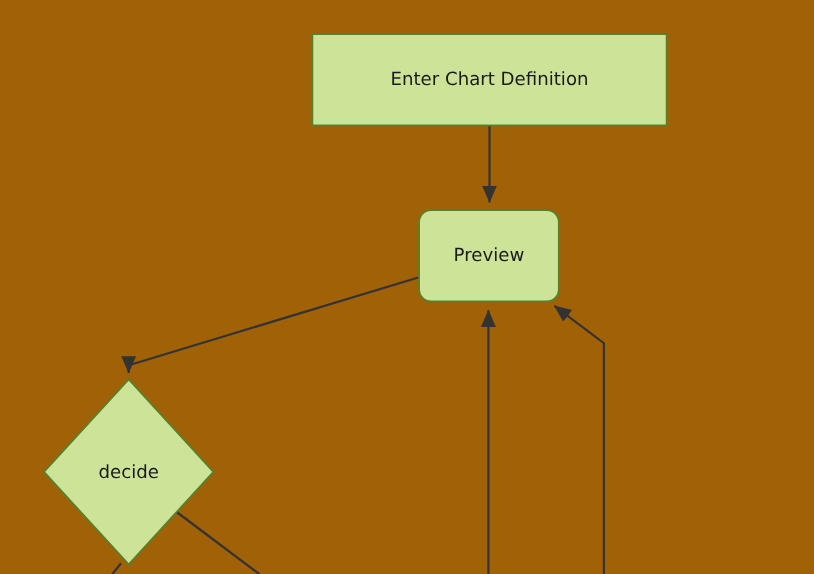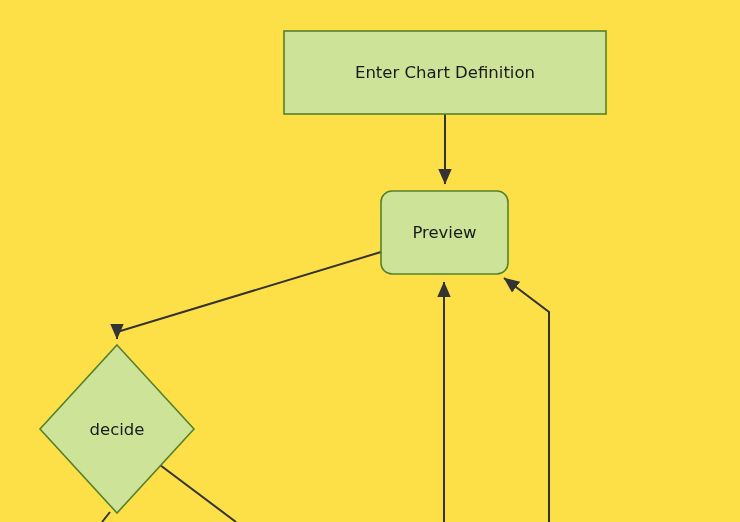--- a/index.html
+++ b/index.html
@@ -11,21 +11,21 @@
   body {
     width: 740px;
     height: 522px;
     overflow: hidden;
     font-family: "DejaVu Sans", "Liberation Sans", sans-serif;
   }
   #diagram-canvas {
     position: relative;
     width: 740px;
     height: 522px;
-    background: #fde047;
+    background: #a16207;
   }
   #flow-svg {
     position: absolute;
     top: 0;
     left: 0;
     width: 740px;
     height: 522px;
     display: block;
   }
   .node-shape {

